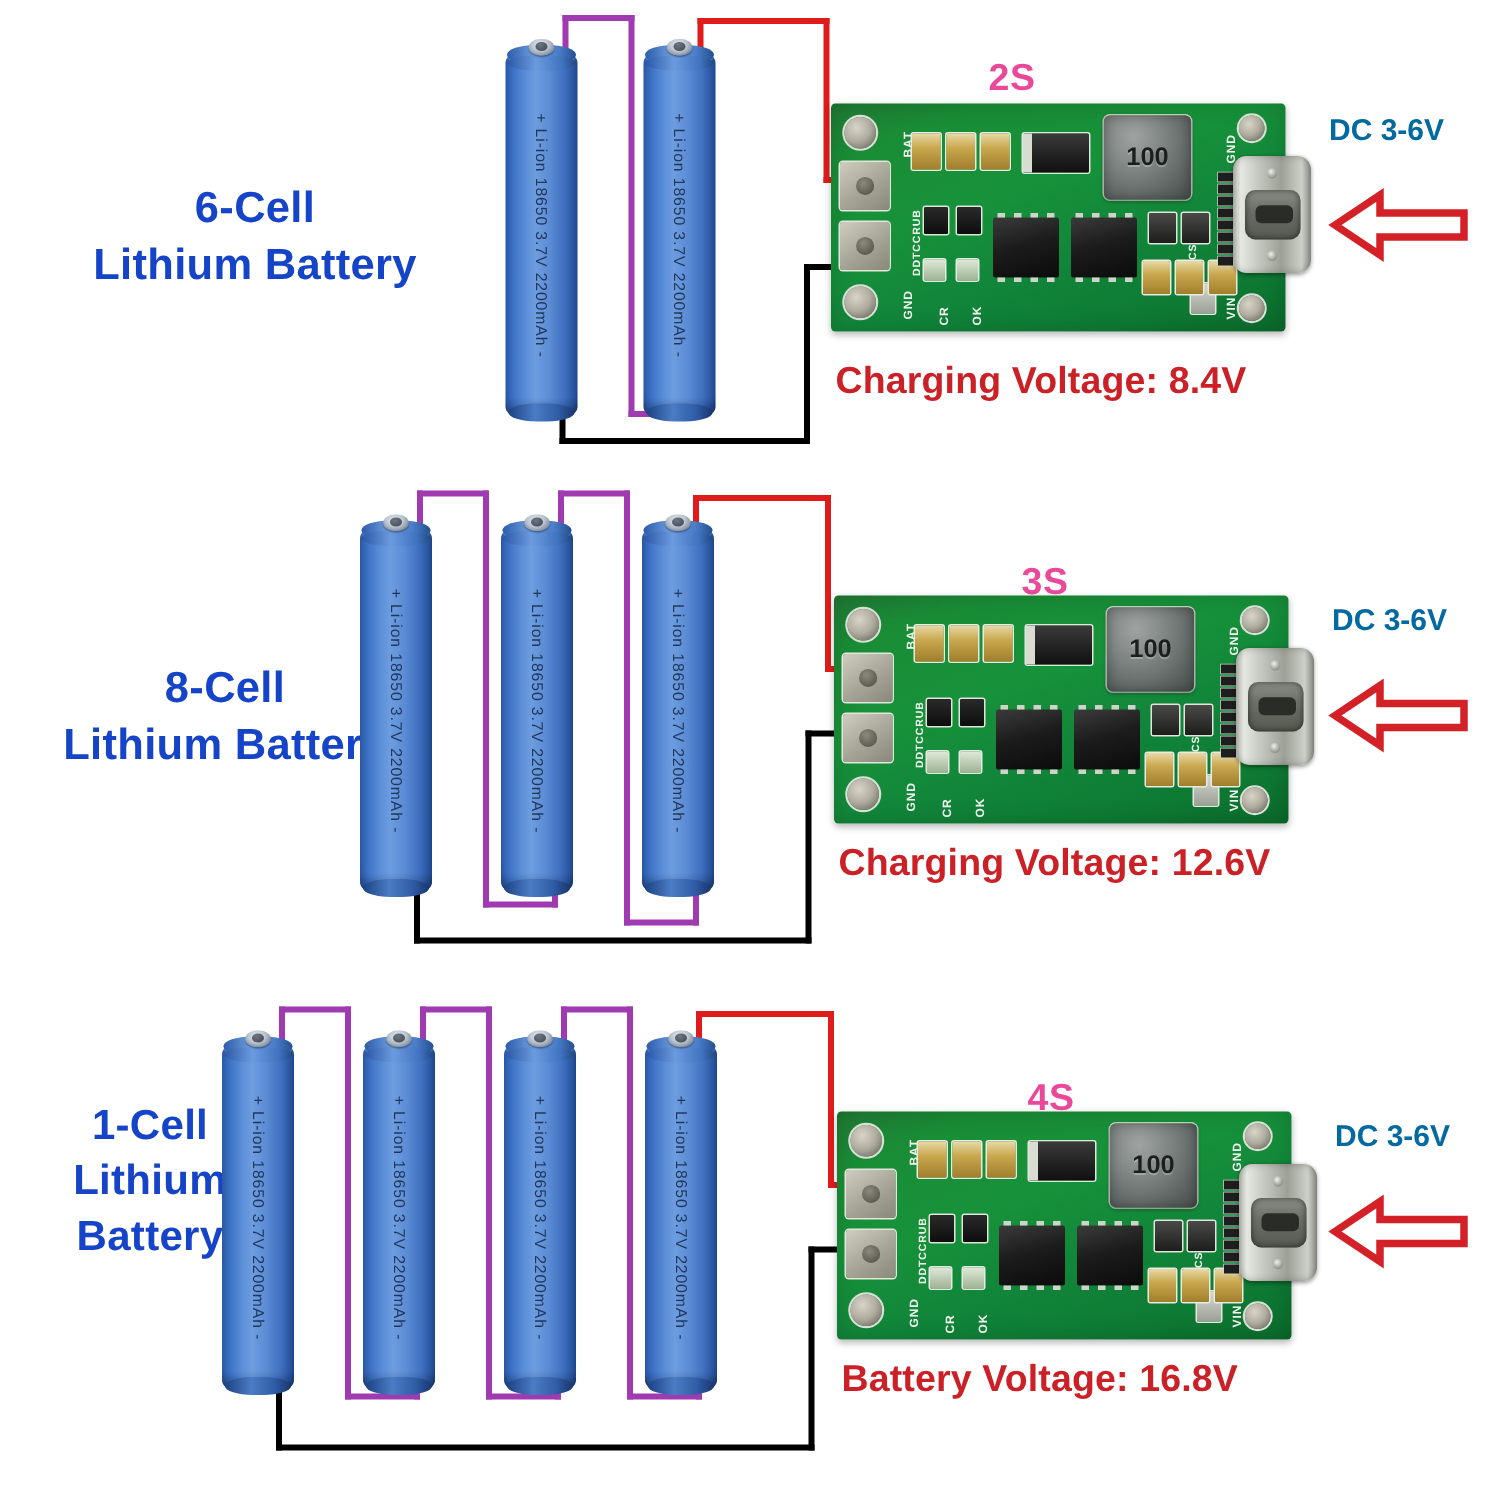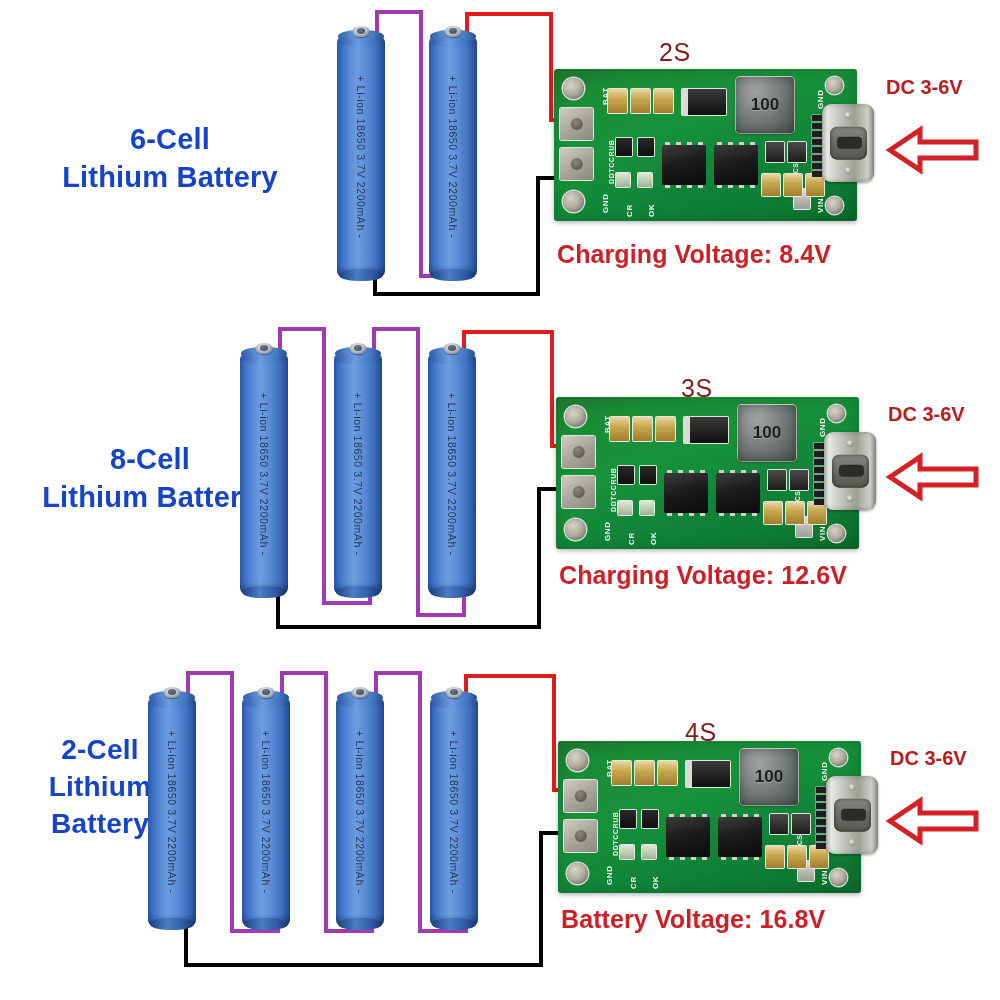--- a/index.html
+++ b/index.html
@@ -16,33 +16,33 @@
     position:absolute;color:#1544c8;font-weight:bold;
     text-align:center;line-height:1.32;letter-spacing:.2px;
     white-space:pre-line;
   }
   .cell-label.sz1{font-size:29px;}
   .cell-label.sz2{font-size:29px;}
   .cell-label.sz3{font-size:28px;}
 
   
   .s-label{
-    position:absolute;color:#7f1d1d;font-weight:normal;font-size:25px;
+    position:absolute;color:#ec4899;font-weight:bold;font-size:25px;
     letter-spacing:.5px;
   }
 
   
   .charge-label{
     position:absolute;color:#cc2027;font-weight:bold;font-size:25px;
     letter-spacing:.1px;white-space:nowrap;
   }
 
   
   .dc-label{
-    position:absolute;color:#b91c1c;font-weight:bold;font-size:20px;
+    position:absolute;color:#0369a1;font-weight:bold;font-size:20px;
     white-space:nowrap;
   }
 
   
   .cell{position:absolute;}
   .cell .body{
     position:absolute;left:0;top:9px;width:100%;bottom:0;
     border-radius:9px/7px;
     background:
       linear-gradient(to right,
@@ -538,21 +538,21 @@
     <div class="wire w-red" style="left:464px;top:674px;width:4px;height:24px;"></div>
     <div class="wire w-red" style="left:464px;top:674px;width:92px;height:4px;"></div>
     <div class="wire w-red" style="left:552px;top:674px;width:4px;height:118px;"></div>
     <div class="wire w-red" style="left:552px;top:788px;width:30px;height:4px;"></div>
 
     <div class="wire w-black" style="left:184px;top:913px;width:4px;height:54px;"></div>
     <div class="wire w-black" style="left:184px;top:963px;width:359px;height:4px;"></div>
     <div class="wire w-black" style="left:539px;top:831px;width:4px;height:136px;"></div>
     <div class="wire w-black" style="left:539px;top:831px;width:43px;height:4px;"></div>
 
-    <div class="cell-label sz3" style="left:0px;top:732px;width:200px;">2-Cell
+    <div class="cell-label sz3" style="left:0px;top:732px;width:200px;">1-Cell
 Lithium
 Battery</div>
 
     <div class="cell" style="left:148px;top:687px;width:48px;height:240px;">
       <div class="body">
           <div class="print">
             <span>+ Li-ion 18650 3.7V 2200mAh -</span>
           </div>
         </div>
       <div class="capring"></div>

